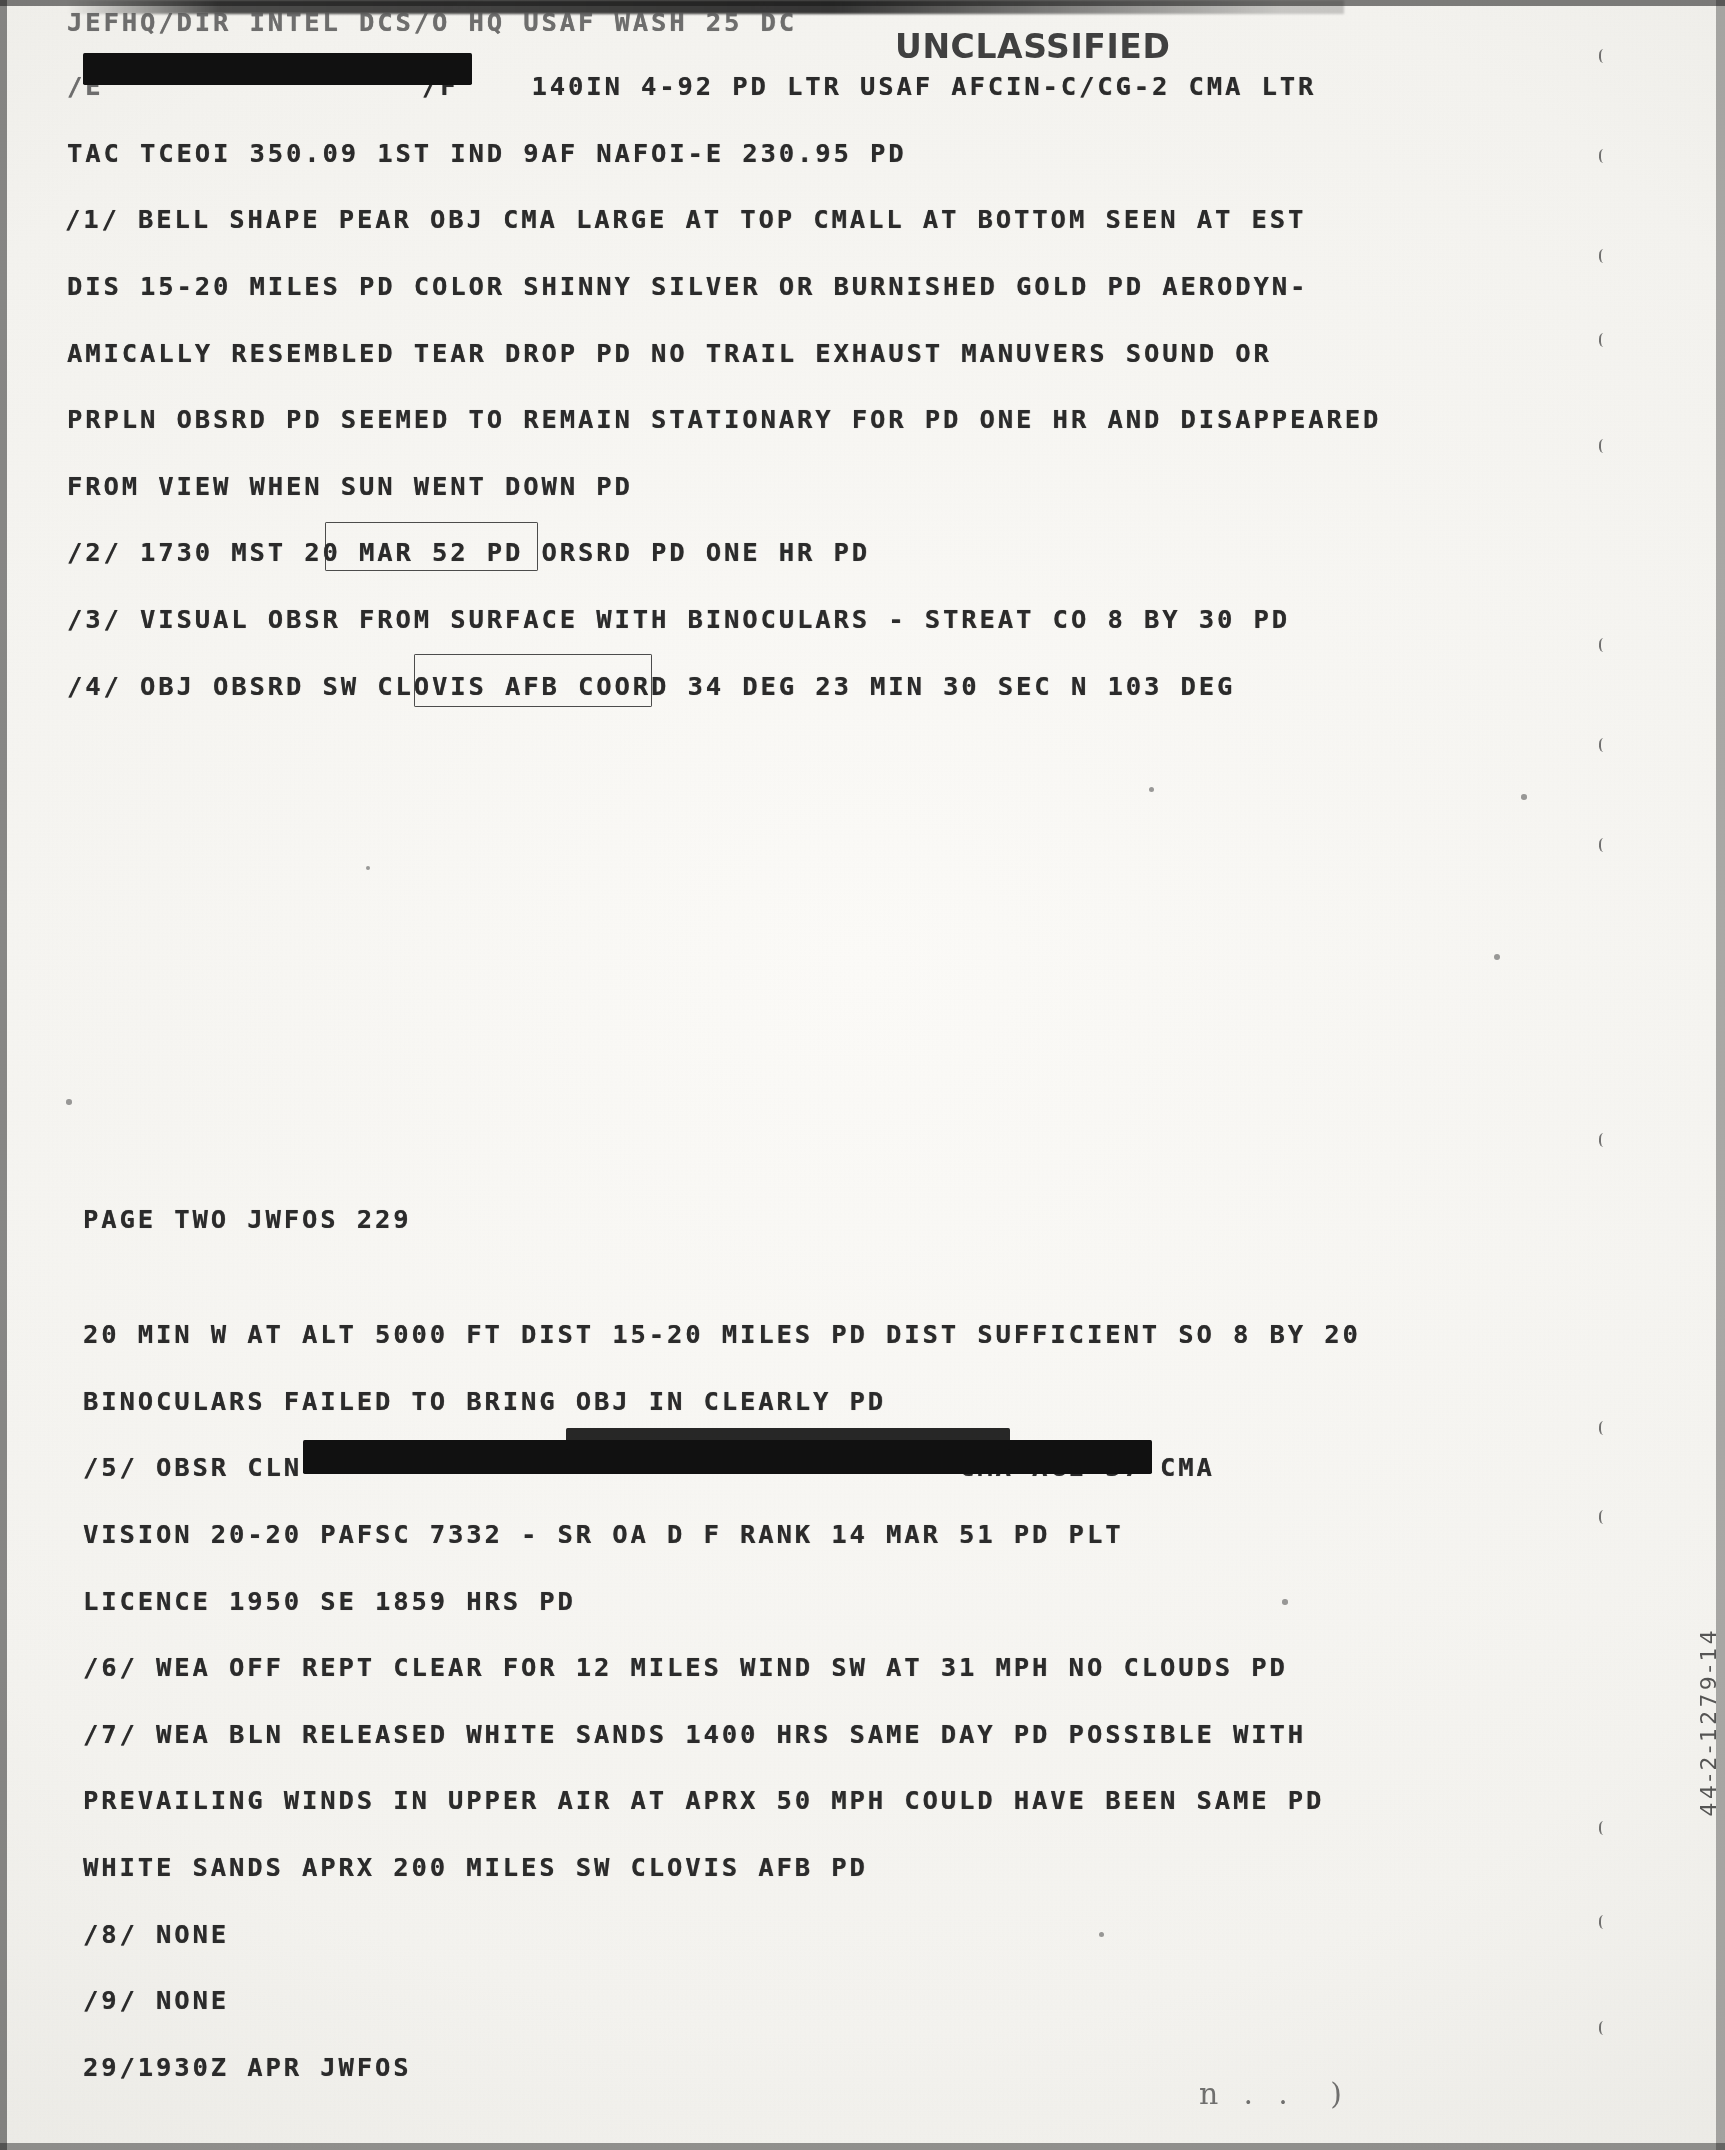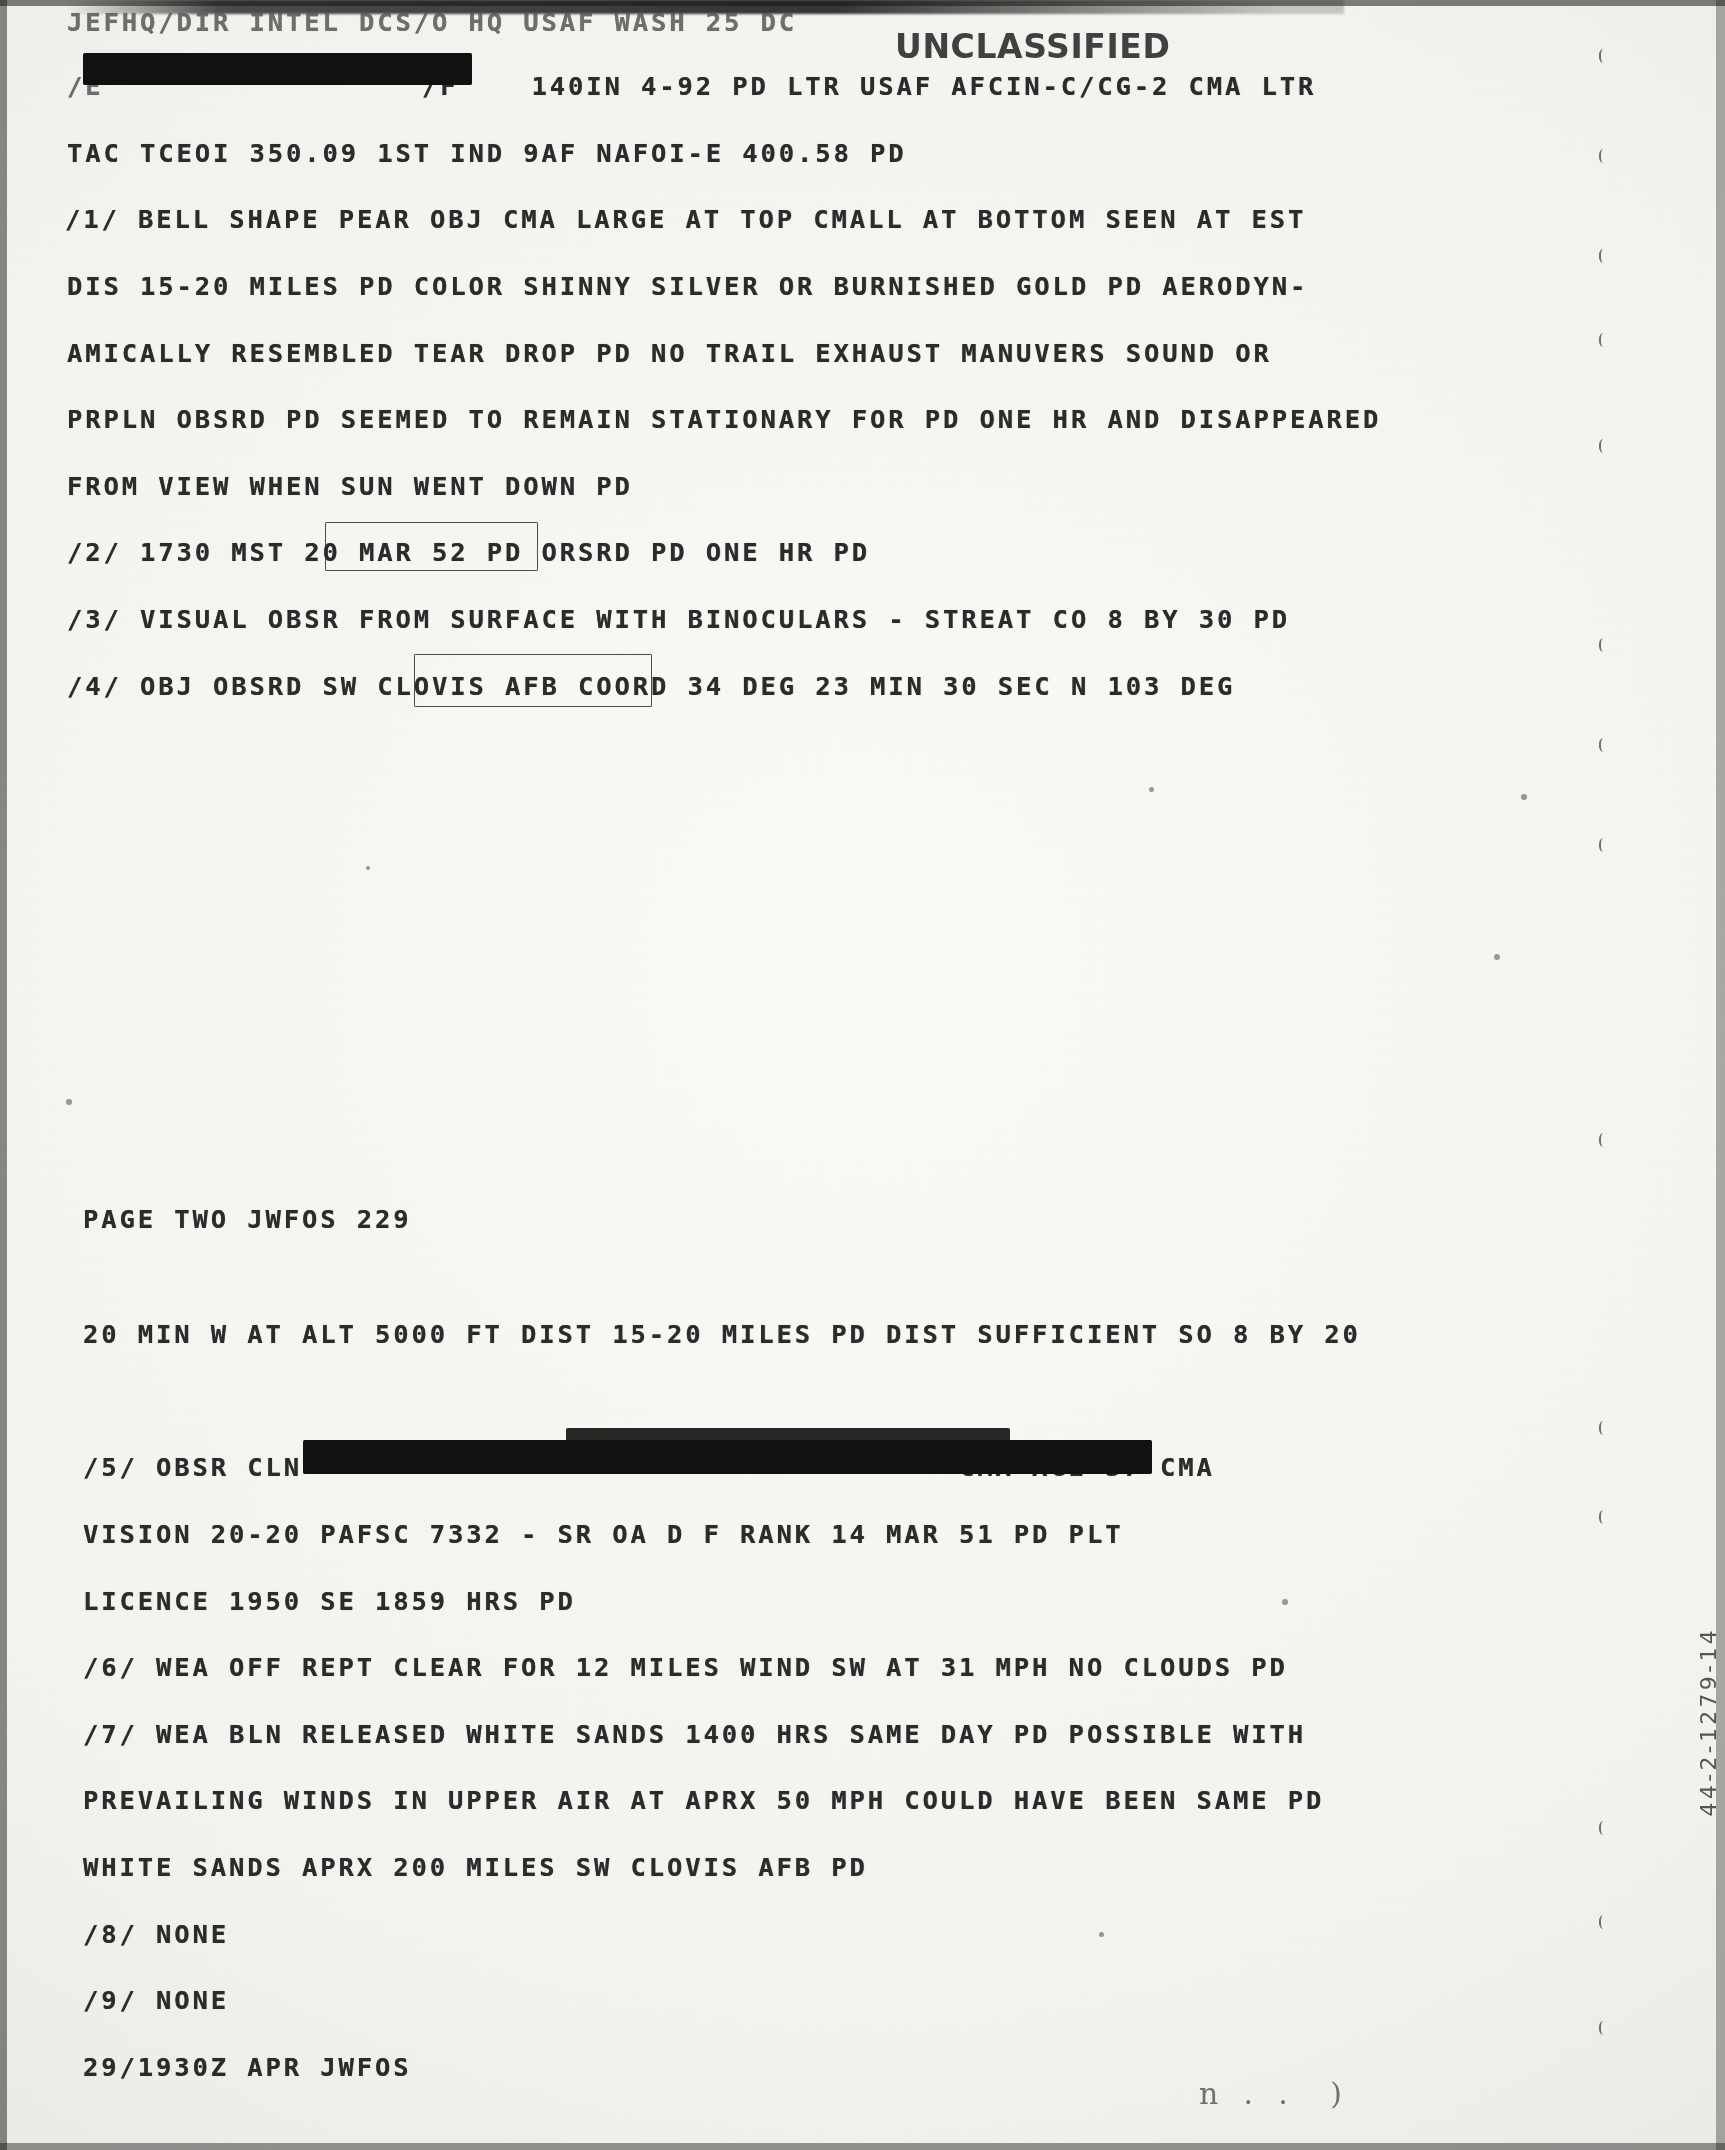--- a/index.html
+++ b/index.html
@@ -146,32 +146,33 @@
   <div class="edge edge-left"></div>
   <div class="edge edge-right"></div>
   <div class="edge edge-bottom"></div>
   <div class="smudge-top"></div>
 
   <div id="doc">
 
     <div class="line faint" style="left:67px; top:6.7px;">JEFHQ/DIR INTEL DCS/O HQ USAF WASH 25 DC</div>
     <div class="line faint" style="left:67px; top:71px;">/E</div>
     <div class="line" style="left:422px; top:71px;">/F    140IN 4-92 PD LTR USAF AFCIN-C/CG-2 CMA LTR</div>
-    <div class="line" style="left:67px; top:138px;">TAC TCEOI 350.09 1ST IND 9AF NAFOI-E 400.58 PD</div>
+    <div class="line" style="left:67px; top:138px;">TAC TCEOI 350.09 1ST IND 9AF NAFOI-E 230.95 PD</div>
     <div class="line" style="left:65px; top:204px;">/1/ BELL SHAPE PEAR OBJ CMA LARGE AT TOP CMALL AT BOTTOM SEEN AT EST</div>
     <div class="line" style="left:67px; top:271px;">DIS 15-20 MILES PD COLOR SHINNY SILVER OR BURNISHED GOLD PD AERODYN-</div>
     <div class="line" style="left:67px; top:338px;">AMICALLY RESEMBLED TEAR DROP PD NO TRAIL EXHAUST MANUVERS SOUND OR</div>
     <div class="line" style="left:67px; top:404px;">PRPLN OBSRD PD SEEMED TO REMAIN STATIONARY FOR PD ONE HR AND DISAPPEARED</div>
     <div class="line" style="left:67px; top:471px;">FROM VIEW WHEN SUN WENT DOWN PD</div>
     <div class="line" style="left:67px; top:537px;">/2/ 1730 MST 20 MAR 52 PD ORSRD PD ONE HR PD</div>
     <div class="line" style="left:67px; top:604px;">/3/ VISUAL OBSR FROM SURFACE WITH BINOCULARS - STREAT CO 8 BY 30 PD</div>
     <div class="line" style="left:67px; top:671px;">/4/ OBJ OBSRD SW CLOVIS AFB COORD 34 DEG 23 MIN 30 SEC N 103 DEG</div>
 
     <div class="line" style="left:83px; top:1204px;">PAGE TWO JWFOS 229</div>
     <div class="line" style="left:83px; top:1319px;">20 MIN W AT ALT 5000 FT DIST 15-20 MILES PD DIST SUFFICIENT SO 8 BY 20</div>
+    <div class="line" style="left:83px; top:1386px;">BINOCULARS FAILED TO BRING OBJ IN CLEARLY PD</div>
     <div class="line" style="left:83px; top:1452px;">/5/ OBSR CLN                                    CMA AGE 37 CMA</div>
     <div class="line" style="left:83px; top:1519px;">VISION 20-20 PAFSC 7332 - SR OA D F RANK 14 MAR 51 PD PLT</div>
     <div class="line" style="left:83px; top:1586px;">LICENCE 1950 SE 1859 HRS PD</div>
     <div class="line" style="left:83px; top:1652px;">/6/ WEA OFF REPT CLEAR FOR 12 MILES WIND SW AT 31 MPH NO CLOUDS PD</div>
     <div class="line" style="left:83px; top:1719px;">/7/ WEA BLN RELEASED WHITE SANDS 1400 HRS SAME DAY PD POSSIBLE WITH</div>
     <div class="line" style="left:83px; top:1785px;">PREVAILING WINDS IN UPPER AIR AT APRX 50 MPH COULD HAVE BEEN SAME PD</div>
     <div class="line" style="left:83px; top:1852px;">WHITE SANDS APRX 200 MILES SW CLOVIS AFB PD</div>
     <div class="line" style="left:83px; top:1919px;">/8/ NONE</div>
     <div class="line" style="left:83px; top:1985px;">/9/ NONE</div>
     <div class="line" style="left:83px; top:2052px;">29/1930Z APR JWFOS</div>

